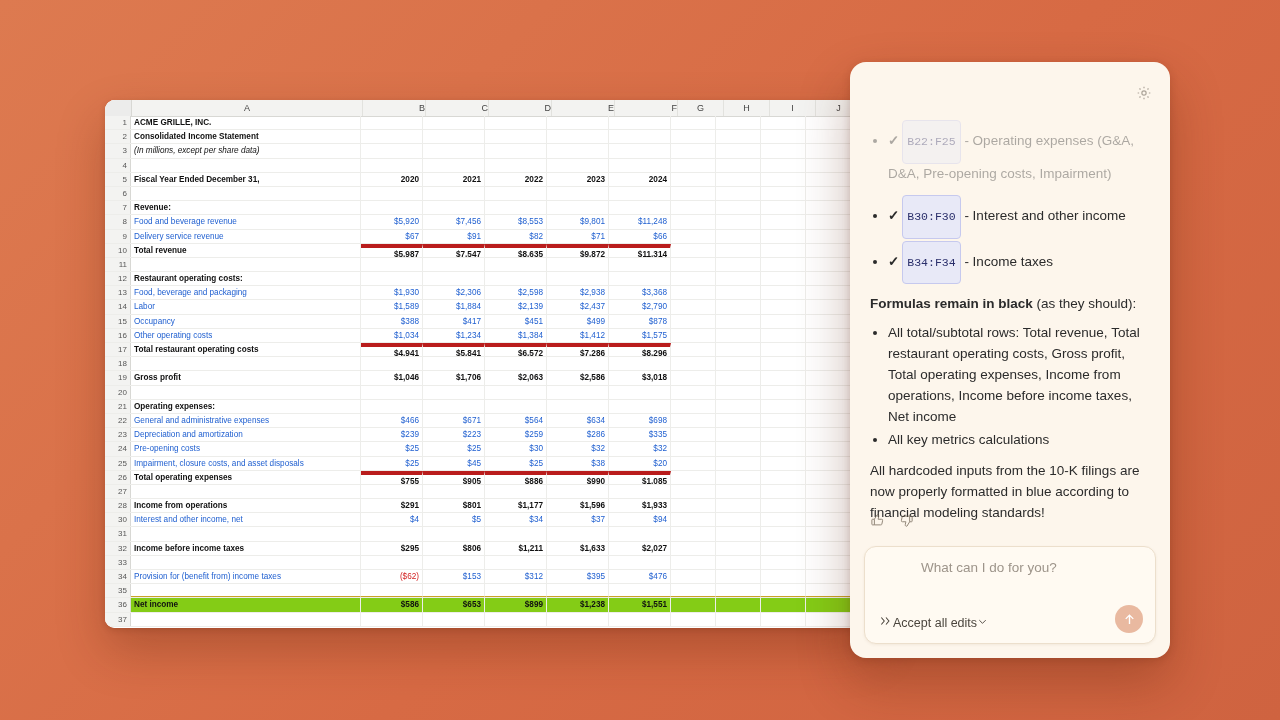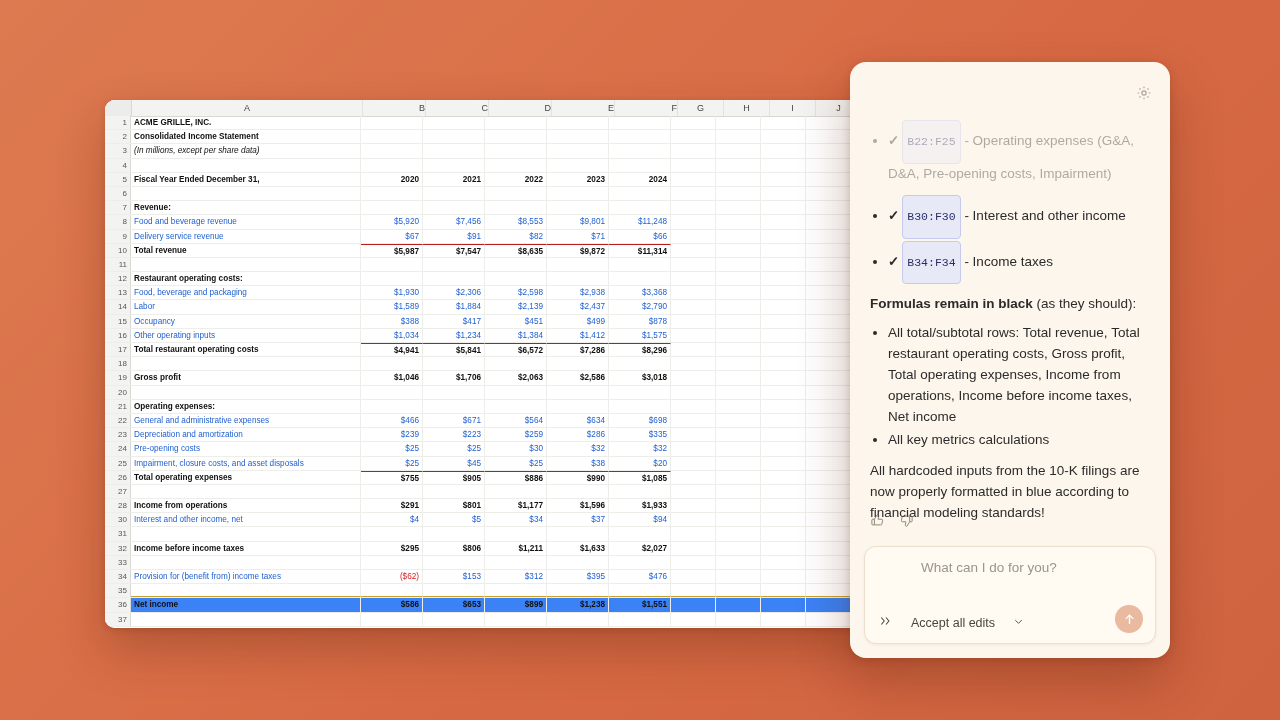--- a/index.html
+++ b/index.html
@@ -98,22 +98,22 @@
     color: #111;
   }
   .c-A  { flex: 0 0 230px; }
   .c-B, .c-C, .c-D, .c-E, .c-F { flex: 0 0 62px; text-align: right; }
   .c-G, .c-H, .c-I, .c-J { flex: 0 0 45px; }
 
   .blue   { color: #1f5fd0; }
   .red    { color: #d22020; }
   .bold   { font-weight: bold; }
   .italic { font-style: italic; }
-  .topline   { border-top: 1px solid #b91c1c; }
-  .row-highlight .cell { background: #3b82f6; }
+  .topline   { border-top: 4px solid #b91c1c; }
+  .row-highlight .cell { background: #84cc16; }
   .row-underline .cell { border-bottom: 1px solid #c9a227; }
 
   
   .chat-panel {
     position: absolute;
     left: 850px;
     top: 62px;
     width: 320px;
     height: 596px;
     background: #fdf6ec;
@@ -210,21 +210,21 @@
     width: calc(100% - 28px);
     margin-left: 40px;
   }
   .composer-input::placeholder { color: #9d948a; }
   .accept-row {
     position: absolute;
     left: 14px;
     bottom: 12px;
     display: flex;
     align-items: center;
-    gap: 18px;
+    gap: 0;
     font-size: 12.5px;
     color: #4b4view;
     color: #4b453d;
     cursor: pointer;
   }
   .send-btn {
     position: absolute;
     right: 12px;
     bottom: 10px;
     width: 28px;
@@ -450,21 +450,21 @@
             <div class="cell c-D blue">$451</div>
             <div class="cell c-E blue">$499</div>
             <div class="cell c-F blue">$878</div>
             <div class="cell c-G"></div>
             <div class="cell c-H"></div>
             <div class="cell c-I"></div>
             <div class="cell c-J"></div>
           </div>
           <div class="row">
             <div class="rowhead">16</div>
-            <div class="cell c-A blue">Other operating inputs</div>
+            <div class="cell c-A blue">Other operating costs</div>
             <div class="cell c-B blue">$1,034</div>
             <div class="cell c-C blue">$1,234</div>
             <div class="cell c-D blue">$1,384</div>
             <div class="cell c-E blue">$1,412</div>
             <div class="cell c-F blue">$1,575</div>
             <div class="cell c-G"></div>
             <div class="cell c-H"></div>
             <div class="cell c-I"></div>
             <div class="cell c-J"></div>
           </div>

